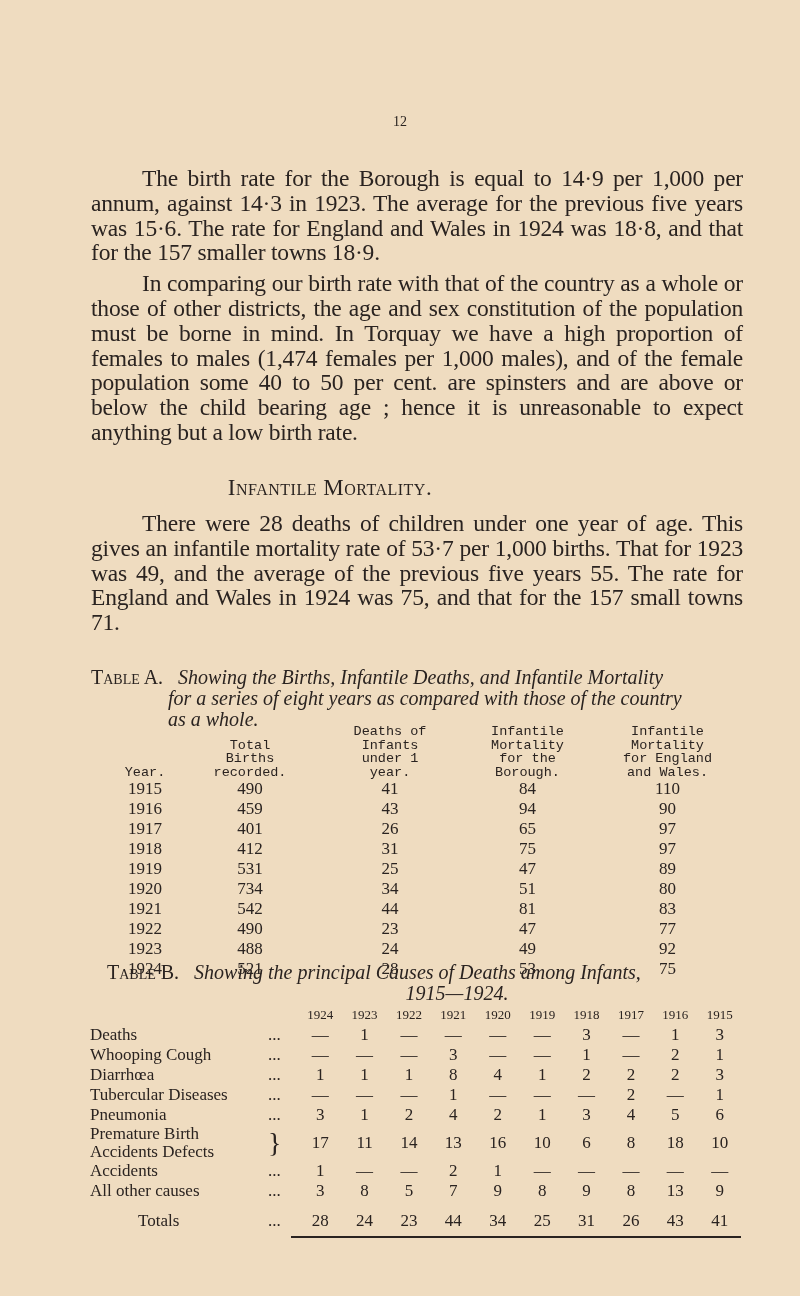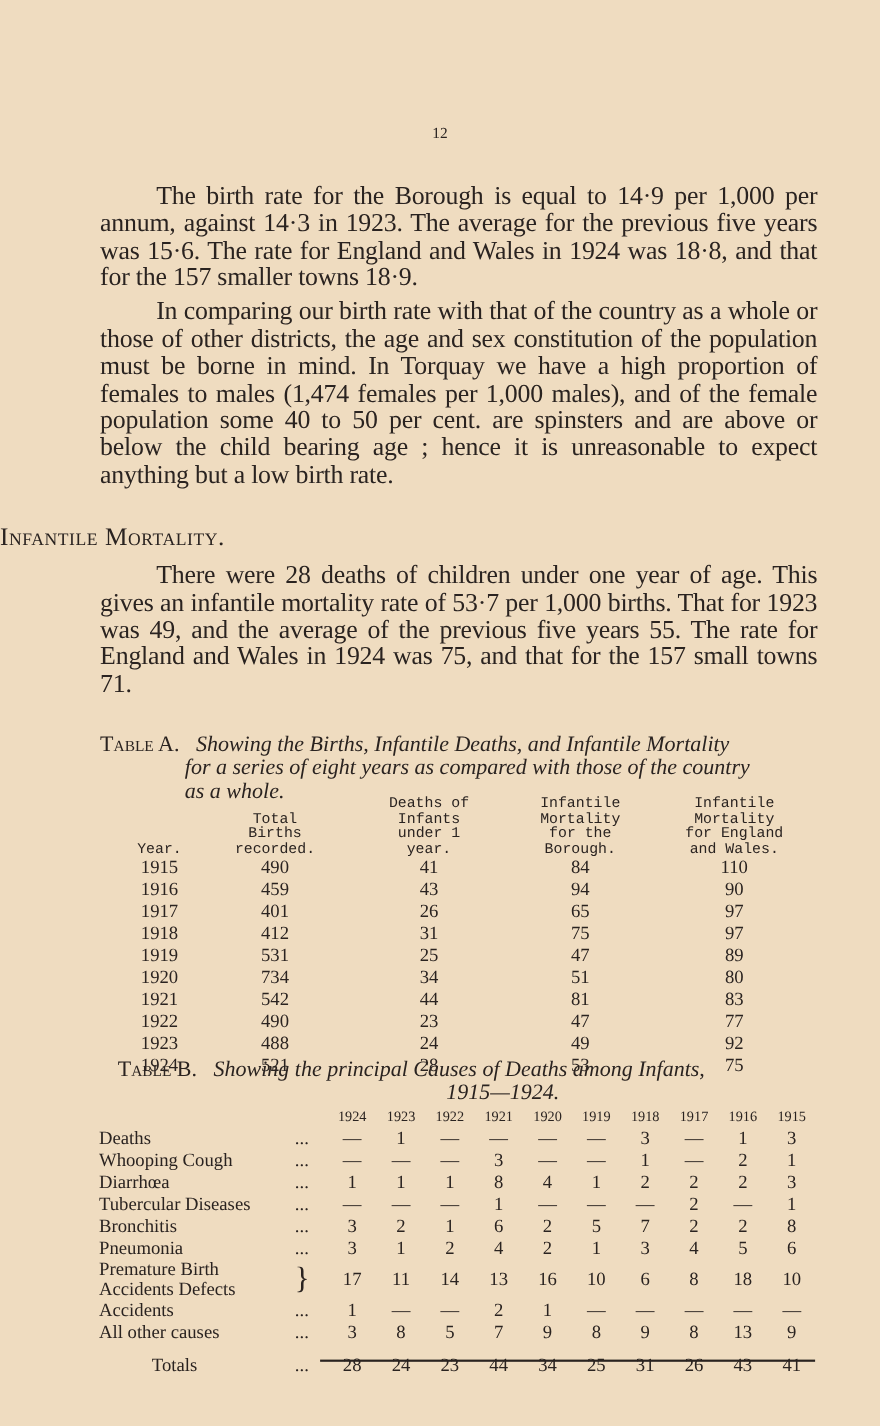--- a/index.html
+++ b/index.html
@@ -15,21 +15,21 @@
     position: absolute; top: 114px; left: 0; width: 800px;
     text-align: center; font-size: 14px;
   }
   .body-text {
     position: absolute; left: 91px; width: 652px;
     font-size: 23.5px; line-height: 24.8px;
     text-align: justify; letter-spacing: -0.2px;
   }
   .body-text p { margin: 0; text-indent: 51px; }
   .heading {
-    position: absolute; left: 0; width: 660px; 
+    position: absolute; left: 0; width: 660px; text-align: center;
     font-size: 23px; font-variant: small-caps; letter-spacing: 0.5px;
   }
   .caption {
     position: absolute; left: 91px; width: 652px; font-size: 20px; line-height: 21px;
   }
   .caption .lbl { font-variant: small-caps; font-style: normal; }
   .caption .it { font-style: italic; }
   .caption .cont { display: block; padding-left: 77px; font-style: italic; }
   table { border-collapse: collapse; position: absolute; }
   td, th { padding: 0; font-weight: normal; }
@@ -225,34 +225,20 @@
         <td class="val">—</td>
         <td class="val">1</td>
         <td class="val">—</td>
         <td class="val">—</td>
         <td class="val">—</td>
         <td class="val">2</td>
         <td class="val">—</td>
         <td class="val">1</td>
       </tr>
       <tr>
-        <td class="label">Bronchitis</td>
-        <td class="dots">...</td>
-        <td class="val">3</td>
-        <td class="val">2</td>
-        <td class="val">1</td>
-        <td class="val">6</td>
-        <td class="val">2</td>
-        <td class="val">5</td>
-        <td class="val">7</td>
-        <td class="val">2</td>
-        <td class="val">2</td>
-        <td class="val">8</td>
-      </tr>
-      <tr>
         <td class="label">Pneumonia</td>
         <td class="dots">...</td>
         <td class="val">3</td>
         <td class="val">1</td>
         <td class="val">2</td>
         <td class="val">4</td>
         <td class="val">2</td>
         <td class="val">1</td>
         <td class="val">3</td>
         <td class="val">4</td>

